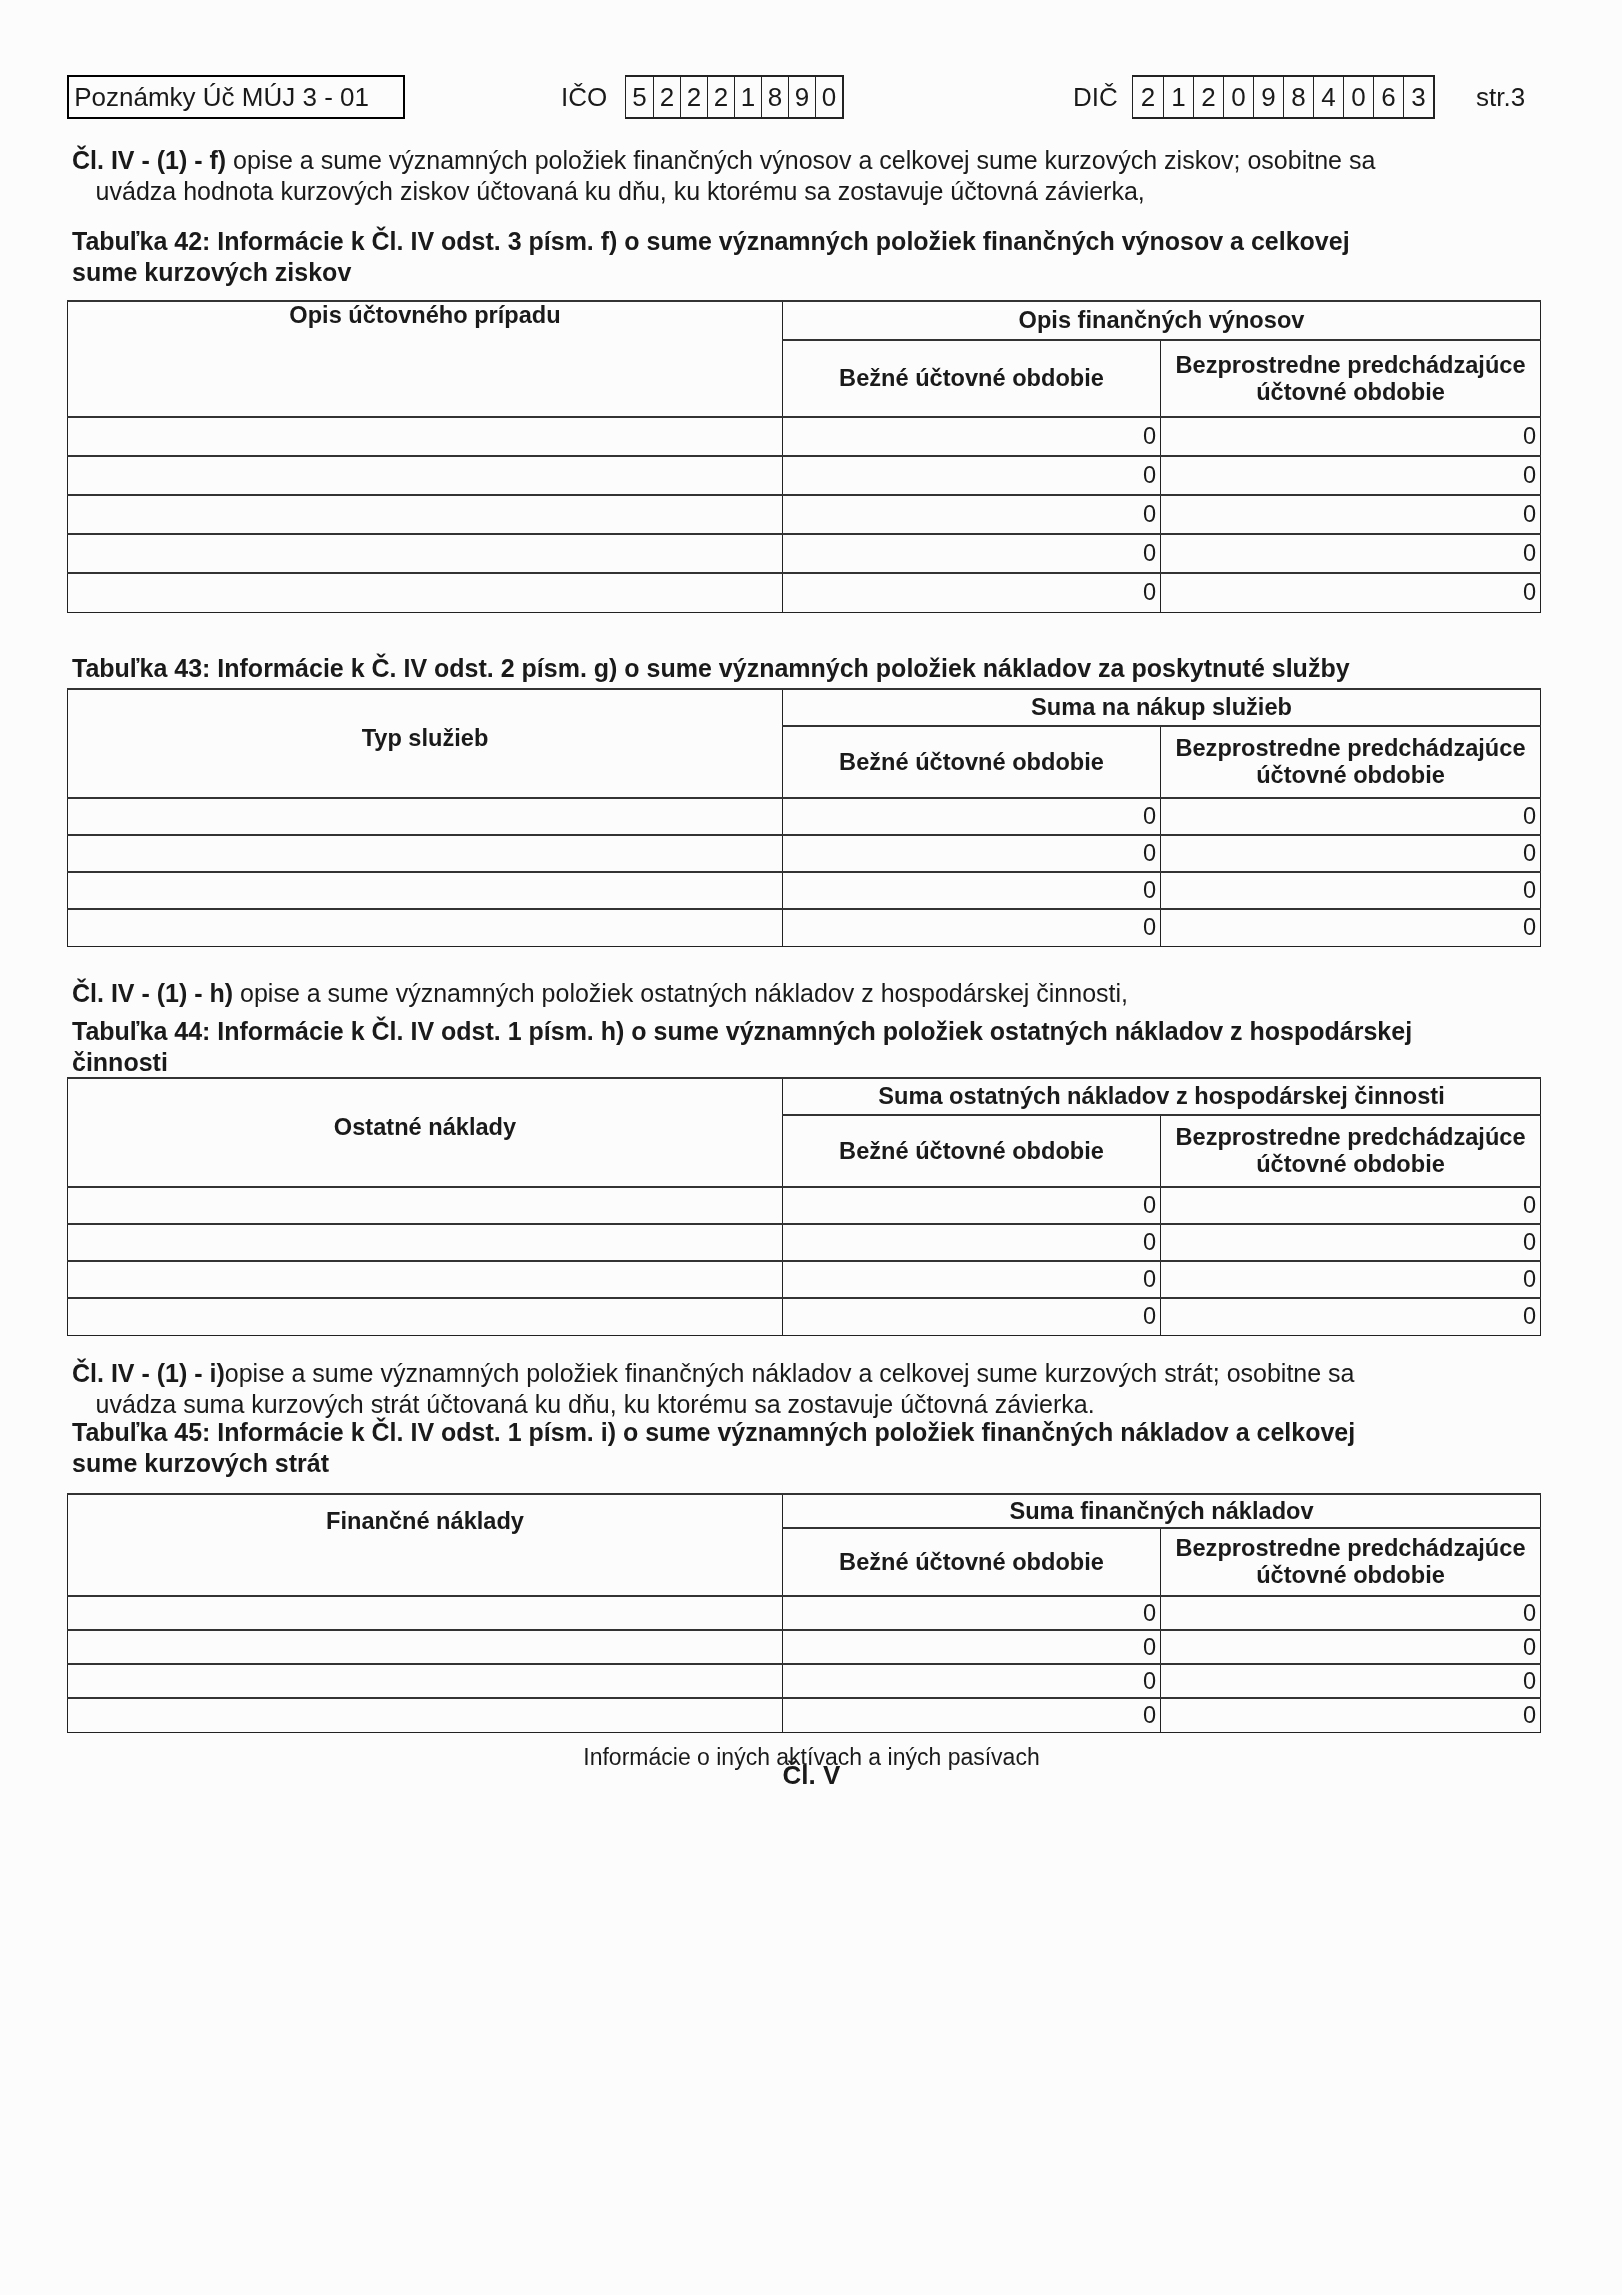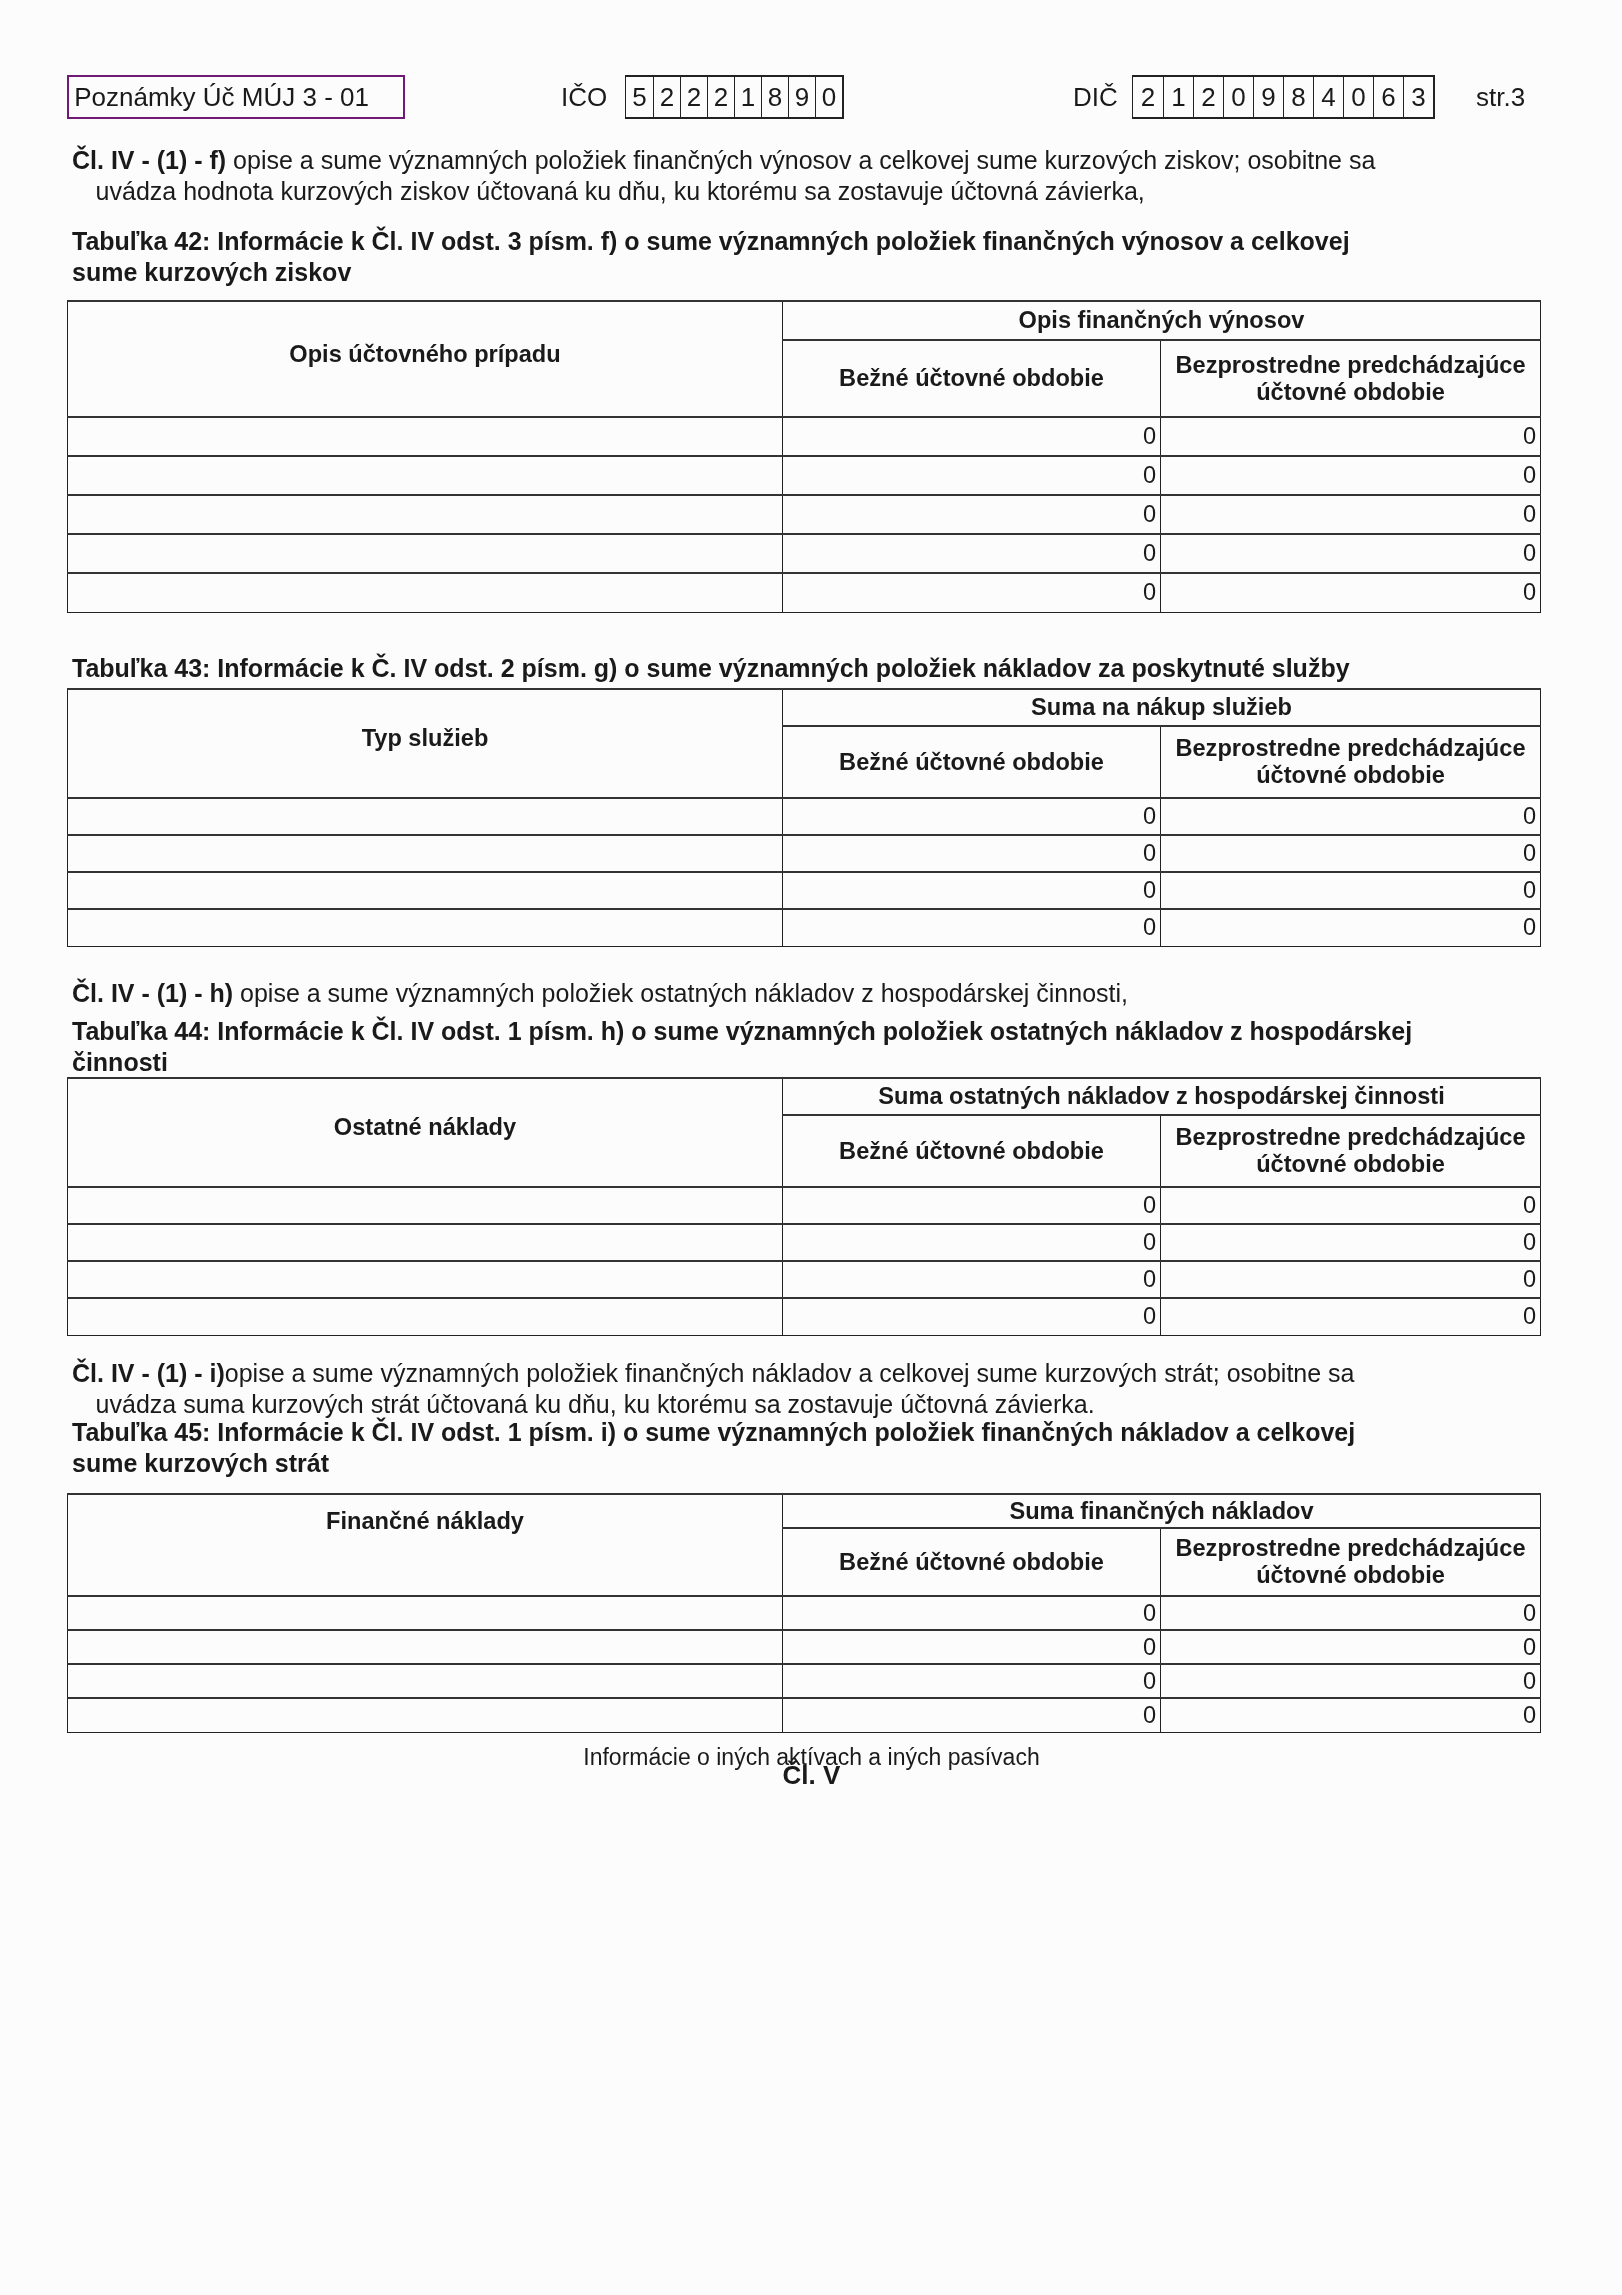--- a/index.html
+++ b/index.html
@@ -2,38 +2,38 @@
 <html style="font-size:10.5px"><head>
 <meta charset="utf-8">
 <style>
   html, body { margin:0; padding:0; }
   body {
     width:1623px; height:2295px; background:#fcfcfc; position:relative; overflow:hidden;
     font-family:"Liberation Sans", sans-serif; color:#1a1a1a;
   }
   .abs { position:absolute; }
   .hdr-box {
-    left:67px; top:75px; width:338px; height:44px; border:2px solid #701a75; box-sizing:border-box;
+    left:67px; top:75px; width:338px; height:44px; border:2px solid #000000; box-sizing:border-box;
     font-size:26px; line-height:41px; padding-left:5.2px;
   }
   .hdr-label { font-size:26px; line-height:44px; top:75px; }
   .digits { top:75px; height:44px; display:flex; border:2px solid #222; border-left:1.3px solid #222; box-sizing:border-box; }
   .digit { width:27px; border-left:1.3px solid #222; text-align:center; font-size:26px; line-height:41px; box-sizing:border-box; }
   .digit:first-child { border-left:none; }
   .para { font-size:25px; line-height:31px; }
   .para b { font-weight:bold; }
   .caption { font-size:25px; font-weight:bold; line-height:31px; }
   table.dt {
     position:absolute; left:67px; width:1472px; border-collapse:collapse; table-layout:fixed;
     font-size:23.6px;
   }
   table.dt td, table.dt th { border:1.3px solid #222; padding:0 5.2px; box-sizing:border-box; }
   table.dt tr { border-top:2.6px solid #333; }
   table.dt th { font-weight:bold; text-align:center; vertical-align:middle; }
-  table.dt th.desc { vertical-align:top; padding-top:39px; }
+  table.dt th.desc { vertical-align:top; }
   table.dt td.num { text-align:right; vertical-align:middle; padding-right:3.9px; }
   .center { text-align:center; width:1623px; left:0; }
 </style>
 </head>
 <body>
 
 <div class="abs hdr-box">
   <span>Poznámky Úč MÚJ 3 - 01</span>
 </div>
 <div class="abs hdr-label" style="left:561px;">IČO</div>

